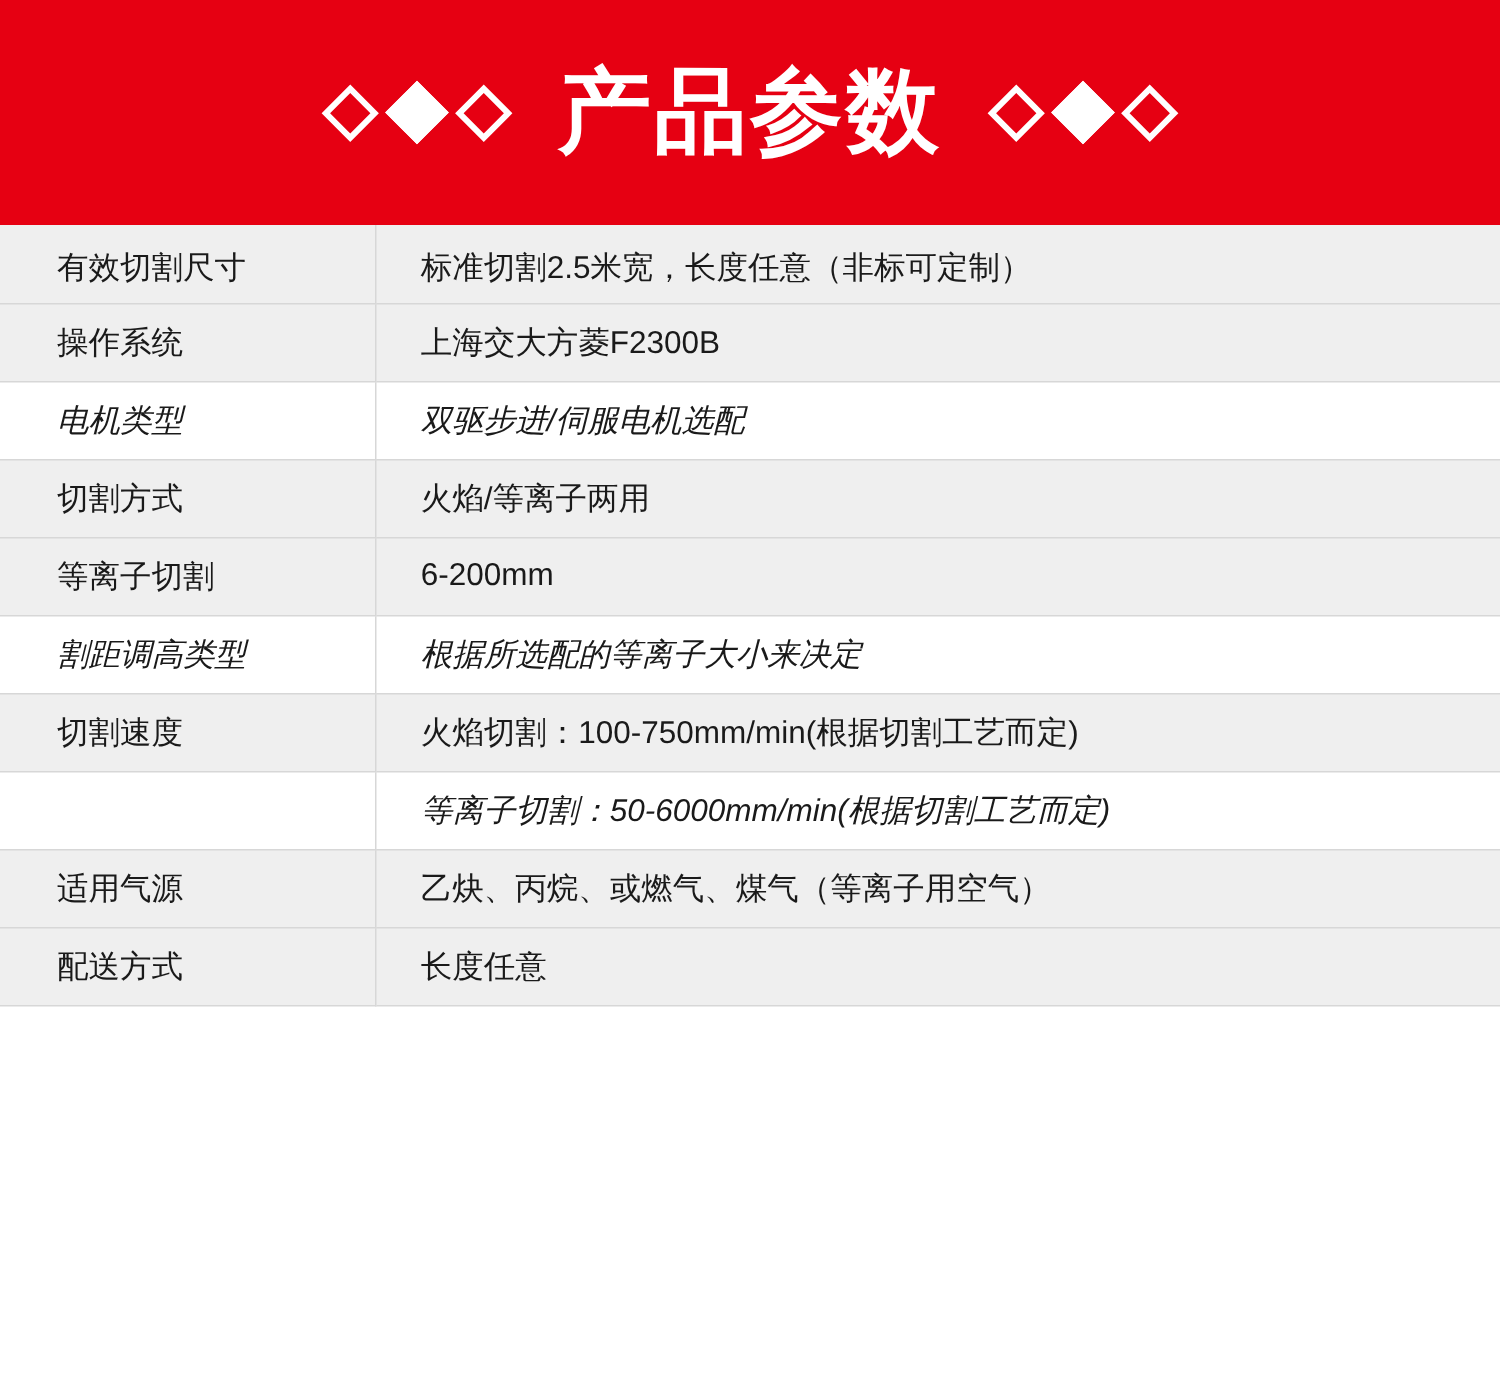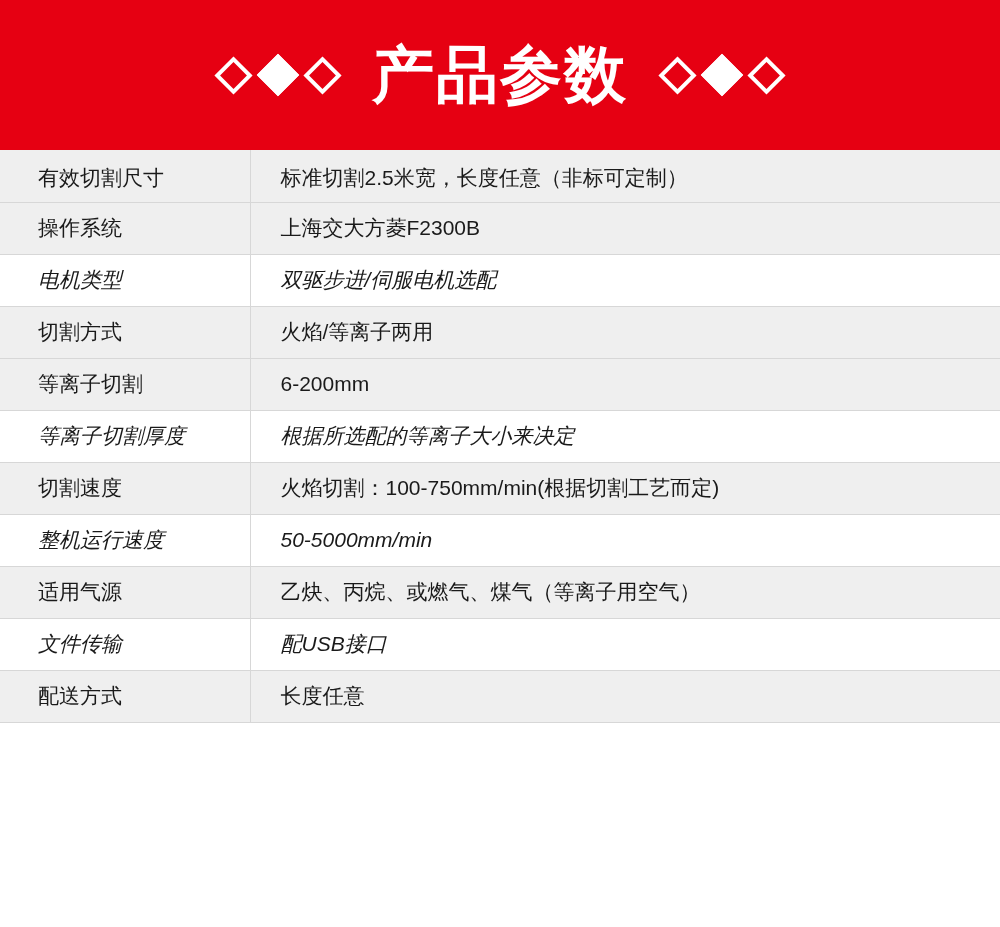--- a/index.html
+++ b/index.html
@@ -130,38 +130,34 @@
         </tr>
         <tr class="shaded">
           <td class="label-cell">切割方式</td>
           <td class="value-cell">火焰/等离子两用</td>
         </tr>
         <tr class="shaded">
           <td class="label-cell">等离子切割</td>
           <td class="value-cell">6-200mm</td>
         </tr>
         <tr class="plain">
-          <td class="label-cell">等离子切割厚度</td>
+          <td class="label-cell">割距调高类型</td>
           <td class="value-cell">根据所选配的等离子大小来决定</td>
         </tr>
         <tr class="shaded">
           <td class="label-cell">切割速度</td>
           <td class="value-cell">火焰切割：100-750mm/min(根据切割工艺而定)</td>
         </tr>
         <tr class="plain">
-          <td class="label-cell">整机运行速度</td>
-          <td class="value-cell">50-5000mm/min</td>
+          <td class="label-cell"></td>
+          <td class="value-cell">等离子切割：50-6000mm/min(根据切割工艺而定)</td>
         </tr>
         <tr class="shaded">
           <td class="label-cell">适用气源</td>
           <td class="value-cell">乙炔、丙烷、或燃气、煤气（等离子用空气）</td>
-        </tr>
-        <tr class="plain">
-          <td class="label-cell">文件传输</td>
-          <td class="value-cell">配USB接口</td>
         </tr>
         <tr class="shaded">
           <td class="label-cell">配送方式</td>
           <td class="value-cell">长度任意</td>
         </tr>
       </tbody>
   </table>
 
 </div>
 

